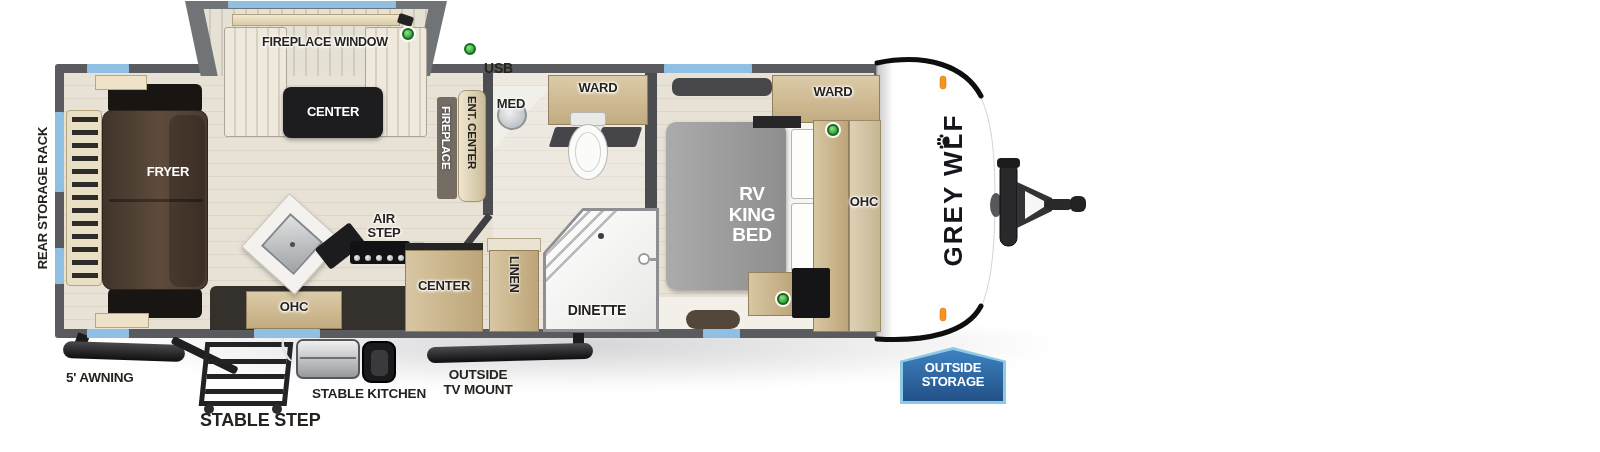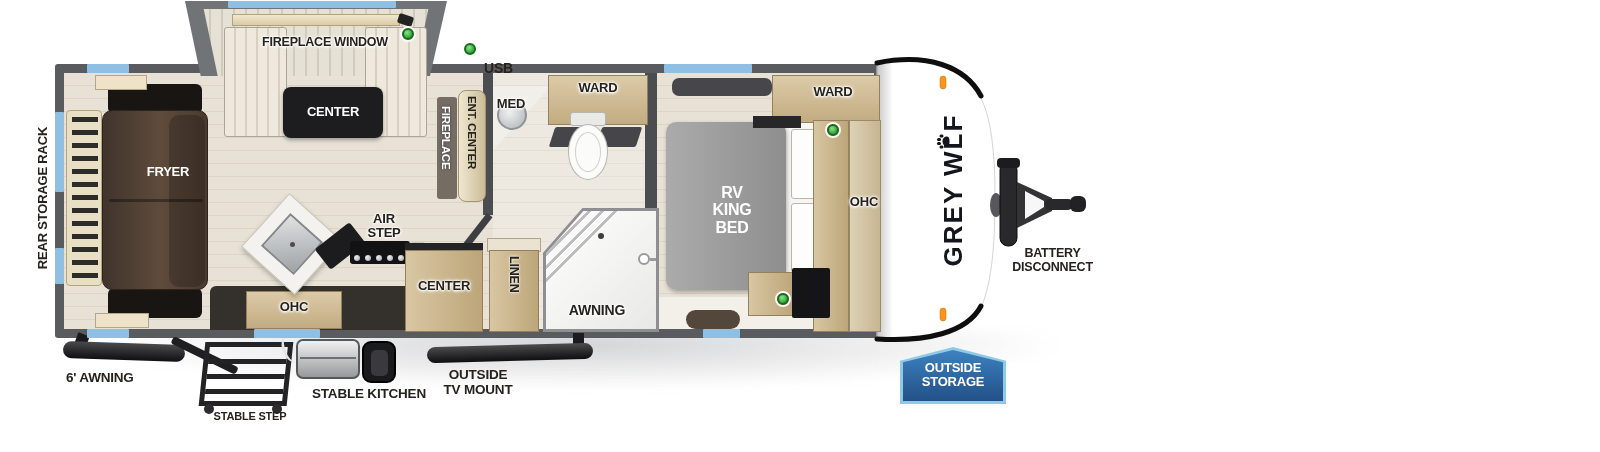--- a/index.html
+++ b/index.html
@@ -149,33 +149,33 @@
        clip-path:polygon(34% 0,100% 0,100% 100%,0 100%,0 36%);">
     <div style="left:3px;top:3px;width:110px;height:118px;
          background:linear-gradient(135deg,#ffffff,#e8e8e6);clip-path:polygon(34% 0,100% 0,100% 100%,0 100%,0 36%);">
       <div style="left:-30px;top:6px;width:120px;height:34px;transform:rotate(-45deg);
            background:repeating-linear-gradient(180deg,#bdbdbd 0 3px,transparent 3px 9px);"></div>
       <div style="left:52px;top:22px;width:6px;height:6px;border-radius:50%;background:#3e3e3e;"></div>
       <div style="left:92px;top:42px;width:12px;height:12px;border:2px solid #9a9a9a;border-radius:50%;background:#fff;"></div>
       <div style="left:104px;top:47px;width:12px;height:3px;background:#9a9a9a;"></div>
     </div>
   </div>
-  <div class="lbl center" style="left:552px;top:302px;width:90px;font-size:14px;">AWNING</div>
+  <div class="lbl center" style="left:552px;top:302px;width:90px;font-size:14px;">DINETTE</div>
 
   <div style="left:672px;top:78px;width:100px;height:18px;background:#47474b;border-radius:7px;z-index:3;"></div>
   <div style="left:753px;top:118px;width:78px;height:172px;background:#f7f6f3;border:1px solid #c9c6c0;border-radius:4px;z-index:3;">
     <div style="left:37px;top:10px;width:36px;height:70px;background:#fdfdfb;border:1px solid #b9b6b0;border-radius:3px;"></div>
     <div style="left:37px;top:84px;width:36px;height:70px;background:#fdfdfb;border:1px solid #b9b6b0;border-radius:3px;"></div>
   </div>
   <div style="left:756px;top:126px;width:30px;height:48px;background:#fbfbfa;border:1px solid #d4d2cc;border-radius:6px;z-index:3;"></div>
   <div style="left:756px;top:180px;width:30px;height:48px;background:#fbfbfa;border:1px solid #d4d2cc;border-radius:6px;z-index:3;"></div>
   <div style="left:756px;top:234px;width:30px;height:48px;background:#fbfbfa;border:1px solid #d4d2cc;border-radius:6px;z-index:3;"></div>
   <div style="left:666px;top:122px;width:120px;height:168px;border-radius:10px;z-index:3;
        background:linear-gradient(90deg,#ababab,#8e8e8e);box-shadow:1px 2px 4px rgba(0,0,0,.3);"></div>
-  <div class="lbl pre white" style="left:696px;top:184px;width:72px;font-size:16px;">RV
+  <div class="lbl pre white" style="left:716px;top:184px;width:72px;font-size:19px;">RV
 KING BED</div>
 
   <div class="wood" style="left:772px;top:75px;width:108px;height:48px;z-index:3;"></div>
   <div class="lbl center" style="left:793px;top:84px;width:80px;">WARD</div>
   <div style="left:753px;top:116px;width:48px;height:12px;background:#27272a;z-index:3;"></div>
 
   <div class="woodv" style="left:813px;top:120px;width:36px;height:212px;z-index:3;"></div>
   <div style="left:849px;top:120px;width:32px;height:212px;background:linear-gradient(90deg,#ddd1b6,#c6b691);border:1px solid #9c8a64;z-index:3;"></div>
   <div class="lbl center" style="left:844px;top:194px;width:40px;">OHC</div>
 
@@ -200,45 +200,43 @@
     <rect x="75" y="258" width="6" height="13" rx="3" fill="#f7941d" stroke="#c96f00" stroke-width="0.5"></rect>
     <ellipse cx="131" cy="155" rx="6" ry="12" fill="#58585c"></ellipse>
     <rect x="135" y="112" width="17" height="84" rx="8" fill="#29292c" stroke="#0d0d0d"></rect>
     <rect x="132" y="108" width="23" height="10" rx="4" fill="#1c1c1f"></rect>
     <path d="M152,132 L187,148 L187,161 L152,178 Z" fill="#333336"></path>
     <path d="M160,141 L179,151 L179,157 L160,169 Z" fill="#f7f7f7"></path>
     <rect x="180" y="149" width="28" height="11" rx="5" fill="#29292c"></rect>
     <rect x="205" y="146" width="16" height="16" rx="6" fill="#222225"></rect>
   </svg>
   <div class="lbl ccw plain" style="left:953px;top:190px;font-size:26px;letter-spacing:2px;color:#15151d;z-index:3;">GREY W<span class="paw"></span>LF</div>
-  <div class="lbl pre plain" style="left:1000px;top:246px;width:105px;font-size:12.5px;line-height:1.12;">BATTERY
-DISCONNECT</div>
 
   <div style="left:900px;top:347px;width:106px;height:57px;z-index:3;
        background:#8ecae6;clip-path:polygon(50% 0,100% 24%,100% 100%,0 100%,0 24%);">
     <div style="left:3px;top:3px;width:100px;height:51px;
          background:linear-gradient(180deg,#3c82c0,#235087);clip-path:polygon(50% 0,100% 24%,100% 100%,0 100%,0 24%);"></div>
     <div class="lbl pre white" style="left:0;top:14px;width:106px;font-size:13px;">OUTSIDE
 STORAGE</div>
   </div>
 
   <div style="left:76px;top:334px;width:12px;height:12px;background:#1a1a1c;transform:rotate(20deg);z-index:2;"></div>
   <div style="left:63px;top:343px;width:122px;height:17px;border-radius:9px;transform:rotate(2deg);z-index:2;
        background:linear-gradient(180deg,#4a4a4d,#0f0f11);"></div>
-  <div class="lbl plain" style="left:66px;top:370px;font-size:13.5px;">6' AWNING</div>
+  <div class="lbl plain" style="left:66px;top:370px;font-size:13.5px;">5' AWNING</div>
 
   <div style="left:174px;top:336px;width:72px;height:8px;background:#1f1f21;border-radius:3px;transform:rotate(26deg);transform-origin:left top;z-index:2;"></div>
   <div style="left:202px;top:342px;width:88px;height:64px;border:5px solid #232325;transform:skewX(-6deg);z-index:2;">
     <div style="left:0;top:12px;width:78px;height:5px;background:#232325;"></div>
     <div style="left:0;top:27px;width:78px;height:5px;background:#232325;"></div>
     <div style="left:0;top:42px;width:78px;height:5px;background:#232325;"></div>
   </div>
   <div style="left:204px;top:404px;width:10px;height:10px;border-radius:50%;background:#2c2c2e;z-index:2;"></div>
   <div style="left:272px;top:404px;width:10px;height:10px;border-radius:50%;background:#2c2c2e;z-index:2;"></div>
-  <div class="lbl plain center" style="left:200px;top:410px;width:100px;font-size:11px;">STABLE STEP</div>
+  <div class="lbl plain center" style="left:200px;top:410px;width:100px;font-size:18px;">STABLE STEP</div>
 
   <div style="left:282px;top:334px;width:18px;height:28px;border-left:3px solid #e4e4e4;border-radius:50%;transform:rotate(-18deg);z-index:2;"></div>
   <div style="left:296px;top:339px;width:64px;height:40px;border-radius:7px;border:2px solid #55585a;z-index:2;
        background:linear-gradient(180deg,#f0f0f0,#96999c);">
     <div style="left:2px;top:16px;width:56px;height:2px;background:#6e7174;"></div>
   </div>
   <div style="left:362px;top:341px;width:34px;height:42px;border-radius:9px;background:#1a1a1d;border:2px solid #000;z-index:2;">
     <div style="left:7px;top:7px;width:17px;height:26px;background:#3a3a3e;border-radius:5px;"></div>
   </div>
   <div class="lbl plain" style="left:312px;top:386px;font-size:13.5px;">STABLE KITCHEN</div>

